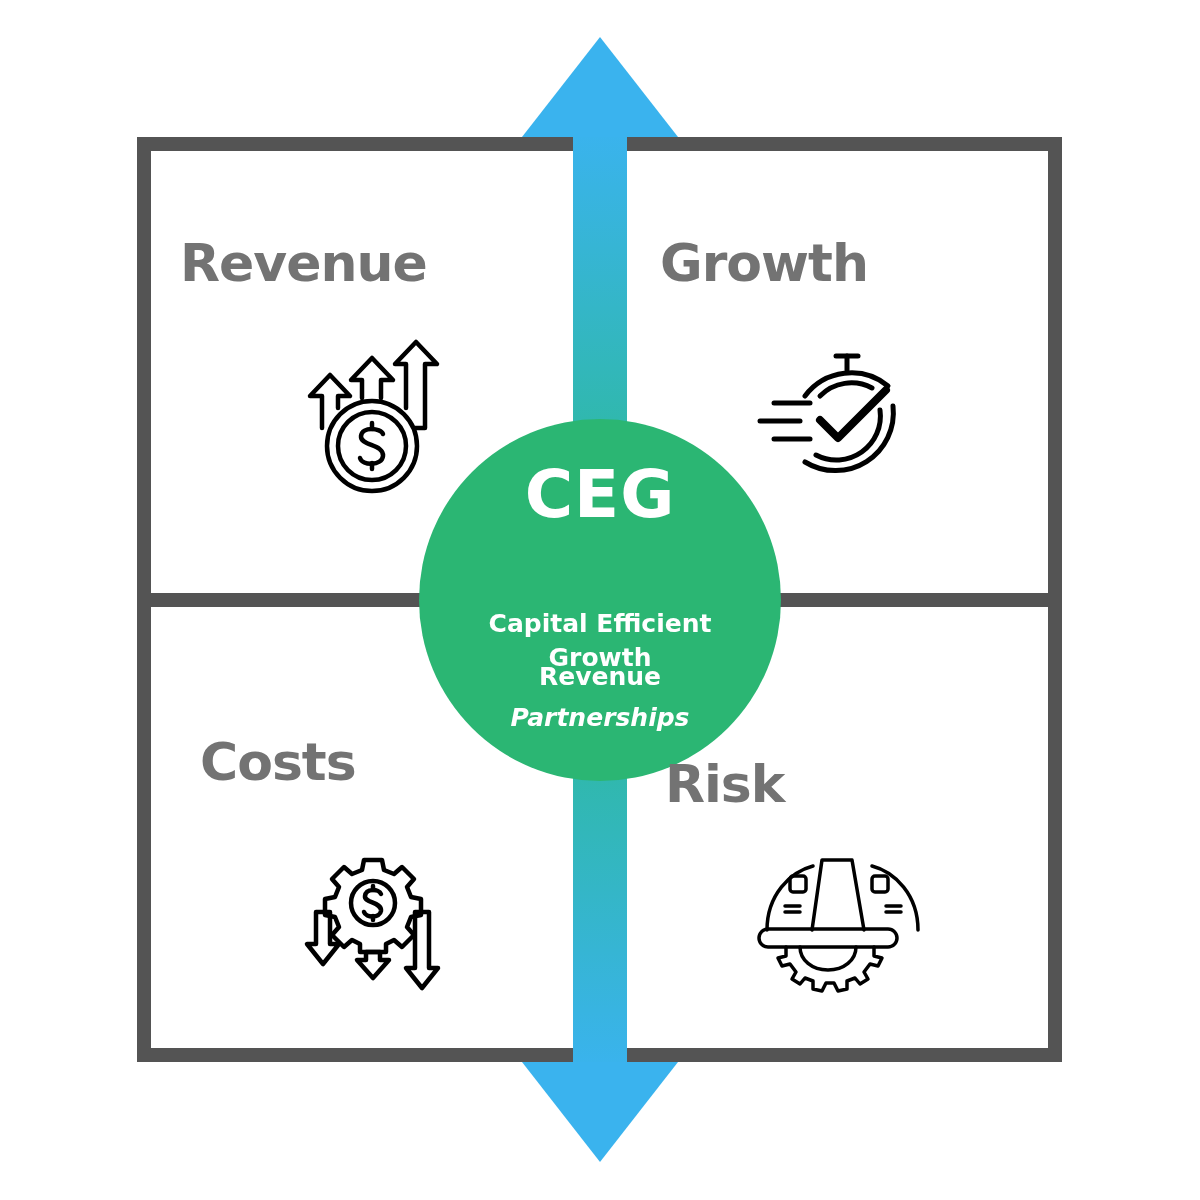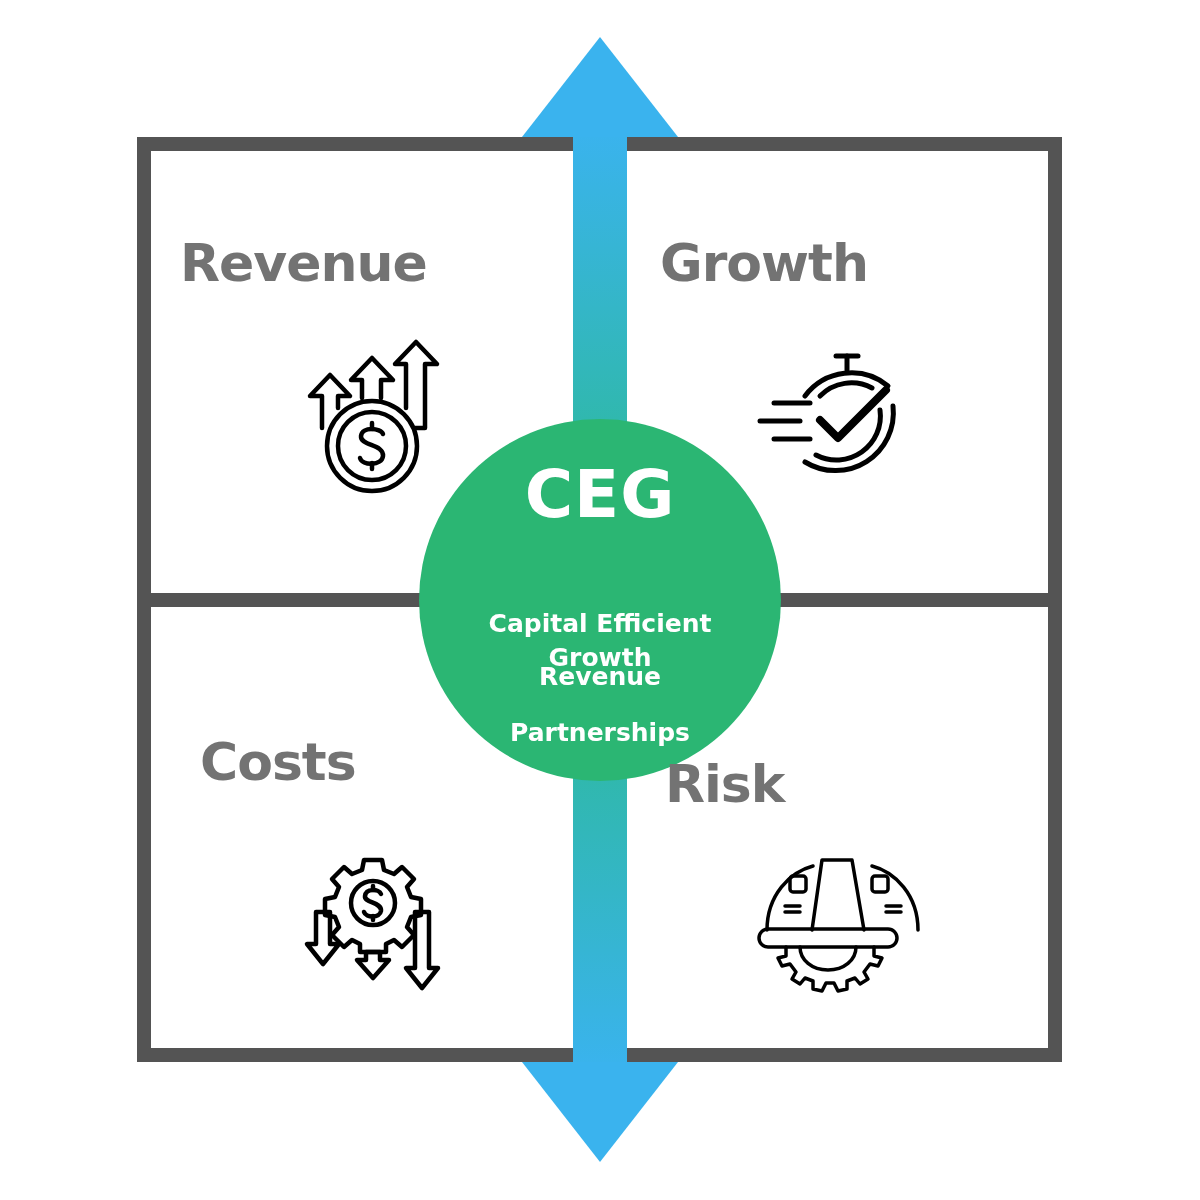--- a/index.html
+++ b/index.html
@@ -133,13 +133,13 @@
 
 <div class="quad-label" style="left:180px; top:237px; width:372px;">Revenue</div>
 <div class="quad-label" style="left:660px; top:237px; width:332px;">Growth</div>
 <div class="quad-label" style="left:200px; top:736px; width:332px;">Costs</div>
 <div class="quad-label" style="left:665px; top:758px; width:332px;">Risk</div>
 
 <div class="ceg-title">CEG</div>
 <div class="ceg-sub" style="top:582px;margin-top:29px;">Capital Efficient</div>
 <div class="ceg-sub" style="top:645px;">Growth</div>
 <div class="ceg-sub" style="top:664px;">Revenue</div>
-<div class="ceg-sub" style="top:720px;">Partnerships</div>
+<div class="ceg-sub" style="top:705px;font-style:italic;">Partnerships</div>
 
 </body></html>

